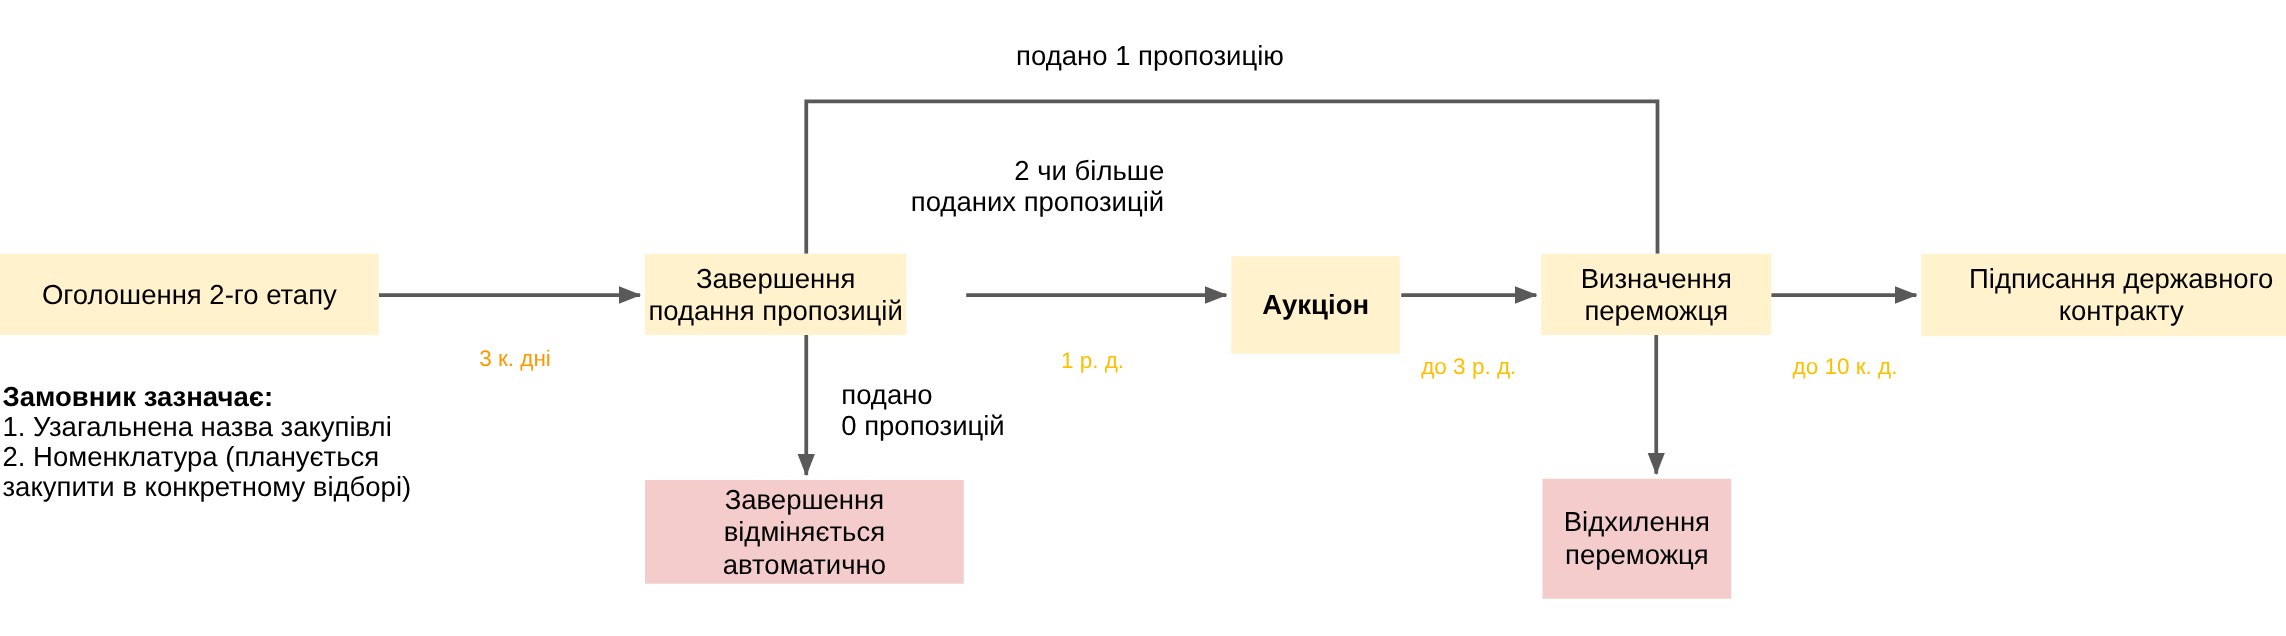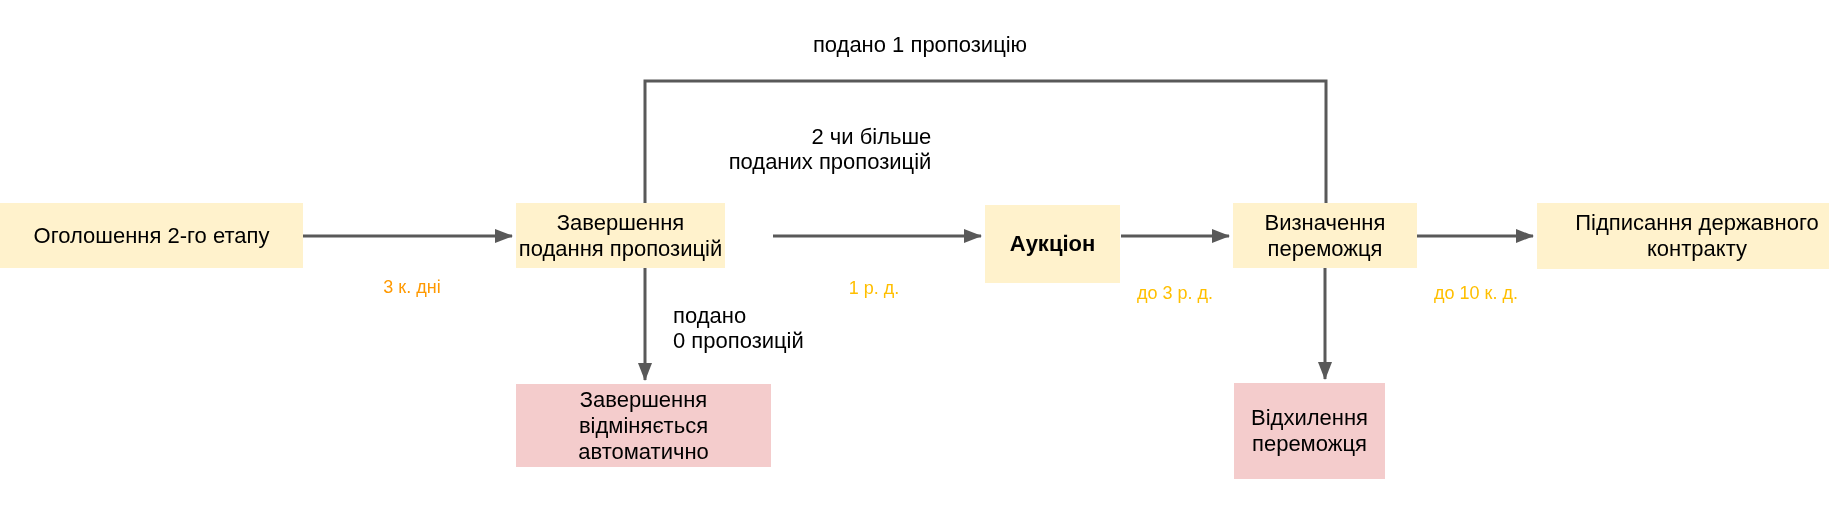--- a/index.html
+++ b/index.html
@@ -121,14 +121,20 @@
 0 пропозицій</div>
 
   <div class="duration orange centered" id="dur-announce">3 к. дні</div>
 
   <div class="duration amber centered" id="dur-deadline">1 р. д.</div>
 
   <div class="duration amber centered" id="dur-auction">до 3 р. д.</div>
 
   <div class="duration amber centered" id="dur-winner">до 10 к. д.</div>
 
+  <div id="note">
+    <div class="heading">Замовник зазначає:</div>
+    <div>1. Узагальнена назва закупівлі</div>
+    <div>2. Номенклатура (планується</div>
+    <div>закупити в конкретному відборі)</div>
+  </div>
 
 </div>
 
 </body></html>

